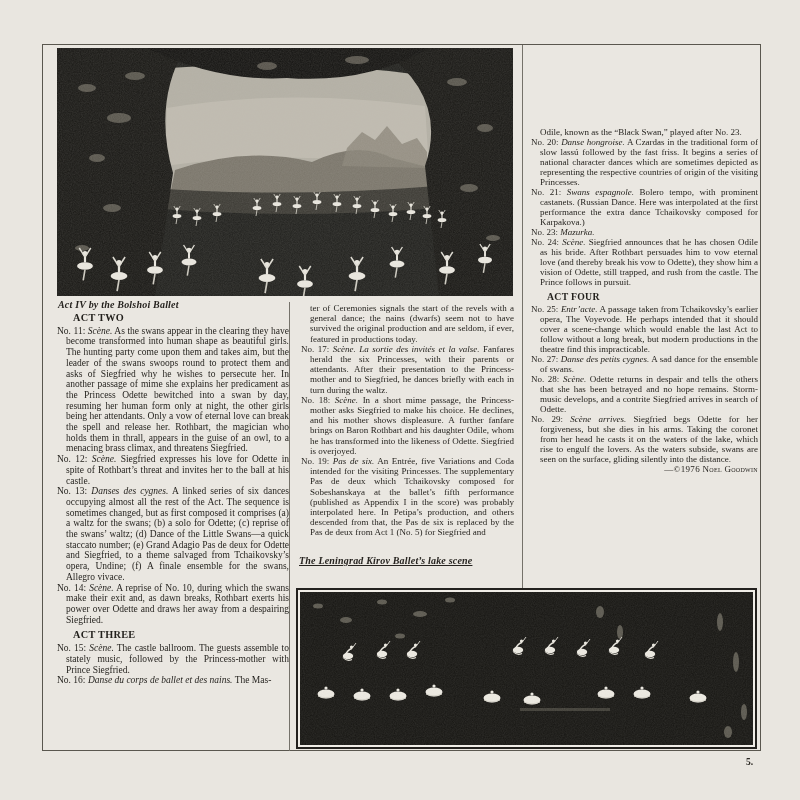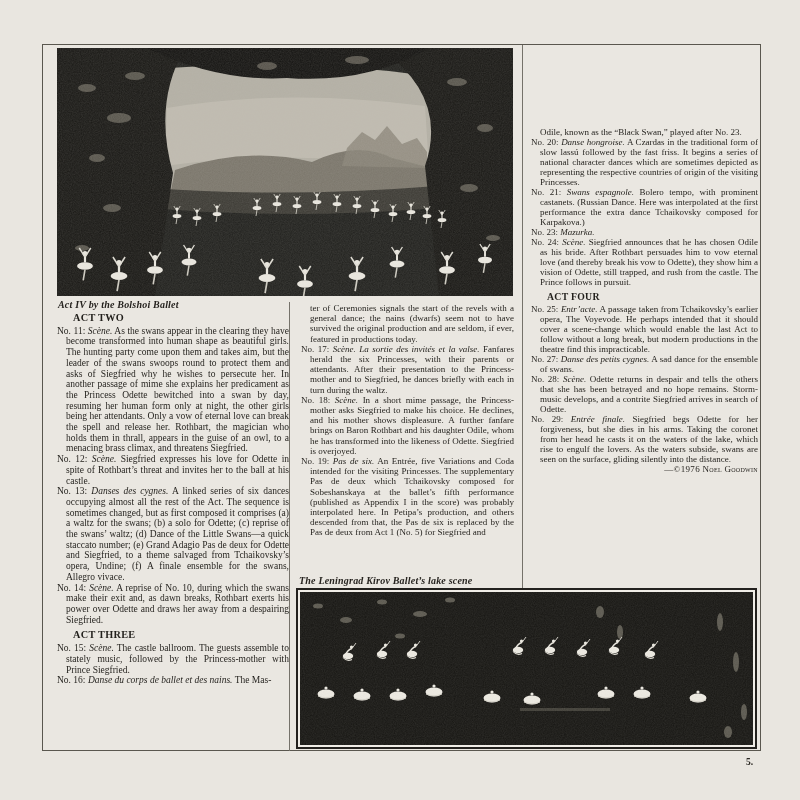--- a/index.html
+++ b/index.html
@@ -116,21 +116,21 @@
     <p class="e"><span>No. 16:</span> <i class="t">Danse du corps de ballet et des nains.</i> <span>The Mas-</span></p>
   </div>
 
   <div class="col" id="col2">
     <p class="cont">ter of Ceremonies signals the start of the revels with a general dance; the nains (dwarfs) seem not to have survived the original production and are seldom, if ever, featured in productions today.</p>
     <p class="e"><span>No. 17:</span> <i class="t">Scène. La sortie des invités et la valse.</i> <span>Fanfares herald the six Princesses, with their parents or attendants. After their presentation to the Princess-mother and to Siegfried, he dances briefly with each in turn during the waltz.</span></p>
     <p class="e"><span>No. 18:</span> <i class="t">Scène.</i> <span>In a short mime passage, the Princess-mother asks Siegfried to make his choice. He declines, and his mother shows displeasure. A further fanfare brings on Baron Rothbart and his daughter Odile, whom he has transformed into the likeness of Odette. Siegfried is overjoyed.</span></p>
     <p class="e"><span>No. 19:</span> <i class="t">Pas de six.</i> <span>An Entrée, five Variations and Coda intended for the visiting Princesses. The supplementary Pas de deux which Tchaikovsky composed for Sobeshanskaya at the ballet’s fifth performance (published as Appendix I in the score) was probably interpolated here. In Petipa’s production, and others descended from that, the Pas de six is replaced by the Pas de deux from Act 1 (No. 5) for Siegfried and</span></p>
   </div>
 
-  <div class="caption" style="left:299px;top:575px;">The Leningrad Kirov Ballet’s lake scene</div>
+  <div class="caption" style="left:299px;top:555px;text-decoration:underline;">The Leningrad Kirov Ballet’s lake scene</div>
 
   <div class="photo" id="photo-bottom" style="left:296px;top:588px;">
     <svg width="453" height="153" viewBox="0 0 453 153">
       <defs>
         <g id="lp">
           <circle cx="3.5" cy="-9" r="1.6" fill="#efece4"></circle>
           <path d="M-4,1 Q0,-7 4,-7.5" stroke="#efece4" stroke-width="1.4" fill="none"></path>
           <line x1="4" y1="-7.5" x2="8" y2="-13" stroke="#e5e2d9" stroke-width="0.9"></line>
           <ellipse cx="0" cy="0" rx="5.2" ry="3.2" fill="#efece4"></ellipse>
           <path d="M-5,1.5 Q-1,6 4,3.5" stroke="#e0ddd4" stroke-width="1.1" fill="none"></path>
@@ -189,17 +189,17 @@
   <div class="col" id="col3">
     <p class="cont">Odile, known as the “Black Swan,” played after No. 23.</p>
     <p class="e"><span>No. 20:</span> <i class="t">Danse hongroise.</i> <span>A Czardas in the traditional form of slow lassú followed by the fast friss. It begins a series of national character dances which are sometimes depicted as representing the respective countries of origin of the visiting Princesses.</span></p>
     <p class="e"><span>No. 21:</span> <i class="t">Swans espagnole.</i> <span>Bolero tempo, with prominent castanets. (Russian Dance. Here was interpolated at the first performance the extra dance Tchaikovsky composed for Karpakova.)</span></p>
     <p class="e"><span>No. 23:</span> <i class="t">Mazurka.</i> <span></span></p>
     <p class="e"><span>No. 24:</span> <i class="t">Scène.</i> <span>Siegfried announces that he has chosen Odile as his bride. After Rothbart persuades him to vow eternal love (and thereby break his vow to Odette), they show him a vision of Odette, still trapped, and rush from the castle. The Prince follows in pursuit.</span></p>
     <div class="hd">ACT FOUR</div>
     <p class="e"><span>No. 25:</span> <i class="t">Entr’acte.</i> <span>A passage taken from Tchaikovsky’s earlier opera, The Voyevode. He perhaps intended that it should cover a scene-change which would enable the last Act to follow without a long break, but modern productions in the theatre find this impracticable.</span></p>
     <p class="e"><span>No. 27:</span> <i class="t">Danse des petits cygnes.</i> <span>A sad dance for the ensemble of swans.</span></p>
     <p class="e"><span>No. 28:</span> <i class="t">Scène.</i> <span>Odette returns in despair and tells the others that she has been betrayed and no hope remains. Storm-music develops, and a contrite Siegfried arrives in search of Odette.</span></p>
-    <p class="e"><span>No. 29:</span> <i class="t">Entrée finale.</i> <span>Siegfried begs Odette for her forgiveness, but she dies in his arms. Taking the coronet from her head he casts it on the waters of the lake, which rise to engulf the lovers. As the waters subside, swans are seen on the surface, gliding silently into the distance.</span> <span class="credit">—©1976 Noel Goodwin</span></p>
+    <p class="e"><span>No. 29:</span> <i class="t">Scène arrives.</i> <span>Siegfried begs Odette for her forgiveness, but she dies in his arms. Taking the coronet from her head he casts it on the waters of the lake, which rise to engulf the lovers. As the waters subside, swans are seen on the surface, gliding silently into the distance.</span> <span class="credit">—©1976 Noel Goodwin</span></p>
   </div>
 
   <div class="pagenum">5.</div>
 </div>
 
 </body></html>

